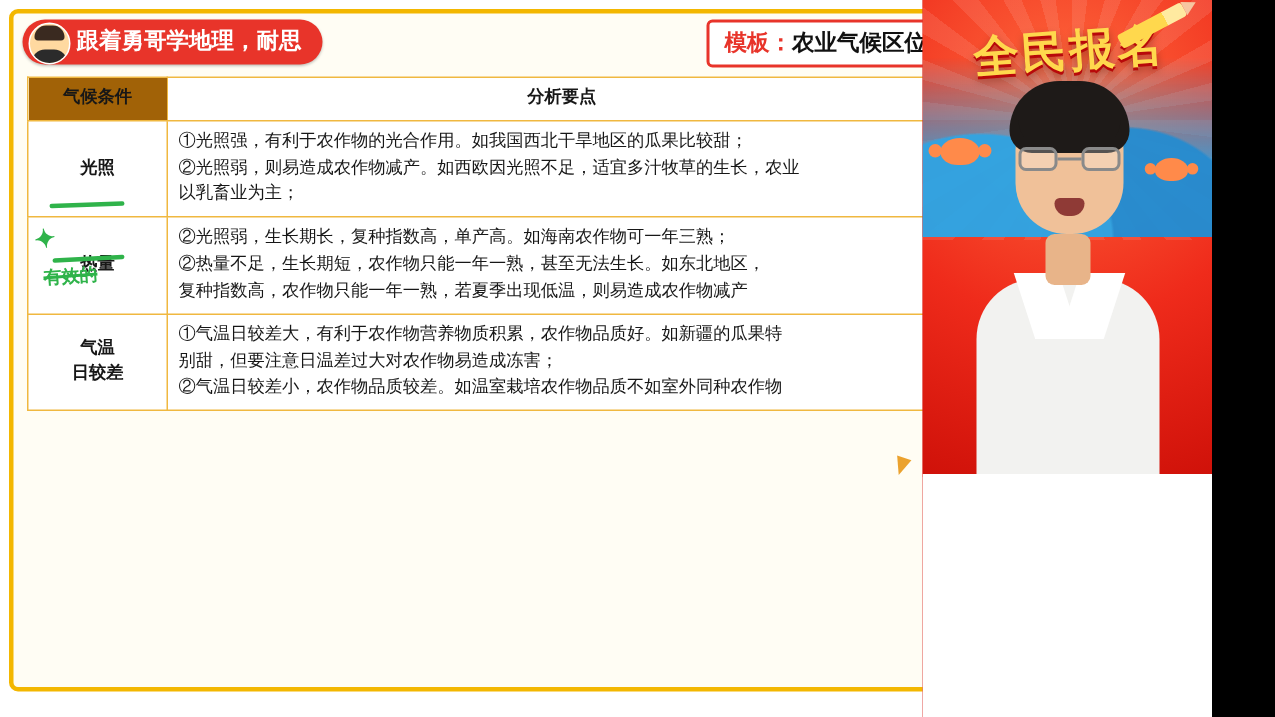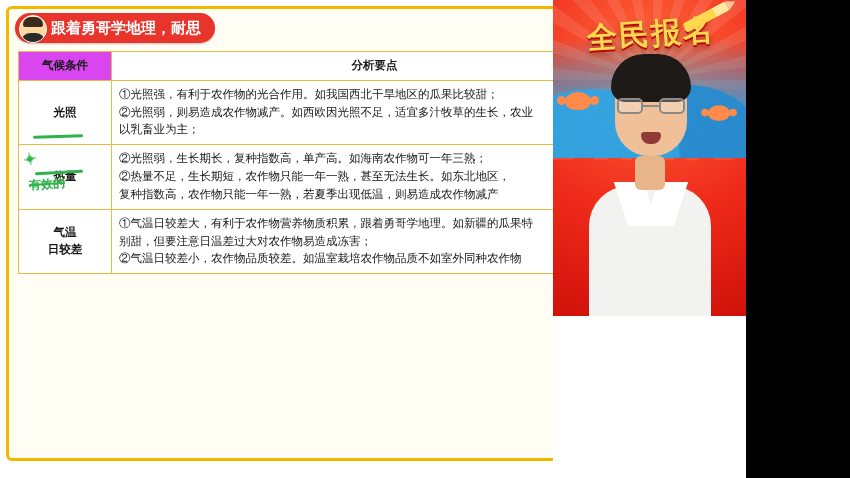--- a/index.html
+++ b/index.html
@@ -8,21 +8,21 @@
     background: #000;
   }
   body {
     width: 850px;
     height: 478px;
     overflow: hidden;
     font-family: "Liberation Sans", sans-serif;
   }
   .stage {
     position: relative;
-    width: 746px;
+    width: 808px;
     height: 478px;
     background: #000;
     overflow: hidden;
   }
 
   
   .slide {
     position: absolute;
     left: 0;
     top: 0;
@@ -129,21 +129,21 @@
   td.key {
     width: 78px;
     text-align: center;
     color: #e8342a;
     font-weight: bold;
     font-size: 13px;
     line-height: 1.35;
     position: relative;
   }
   td.head-key {
-    background: #d946ef;
+    background: #a16207;
   }
   td.head-val {
     text-align: center;
     font-size: 13px;
     font-weight: bold;
     color: #171717;
   }
   .line { display: block; }
 
   
@@ -417,20 +417,23 @@
   <div class="slide">
     <div class="slide-inner">
 
       <div class="header-row">
         <div class="title-pill">
           <span>跟着勇哥学地理，耐思</span>
         </div>
         <div class="avatar-badge">
           <div class="hair"></div>
           <div class="body"></div>
+        </div>
+        <div class="template-box">
+          <span class="lbl">模板：</span><span class="val">农业气候区位</span>
         </div>
       </div>
 
       <table class="grid">
         <tbody>
           <tr>
             <td class="key head-key">气候条件</td>
             <td class="head-val">分析要点</td>
           </tr>
 
@@ -463,21 +466,21 @@
             </td>
           </tr>
 
 
           <tr>
             <td class="key">
               <span class="line">气温</span>
               <span class="line">日较差</span>
             </td>
             <td>
-              <span class="line">①气温日较差大，有利于农作物营养物质积累，跟着勇哥学地理。如新疆的瓜果特</span>
+              <span class="line">①气温日较差大，有利于农作物营养物质积累，农作物品质好。如新疆的瓜果特</span>
               <span class="line">别甜，但要注意日温差过大对农作物易造成冻害；</span>
               <span class="line">②气温日较差小，农作物品质较差。如温室栽培农作物品质不如室外同种农作物</span>
             </td>
           </tr>
 
         </tbody>
       </table>
 
       <div class="cursor-mark"></div>
     </div>

